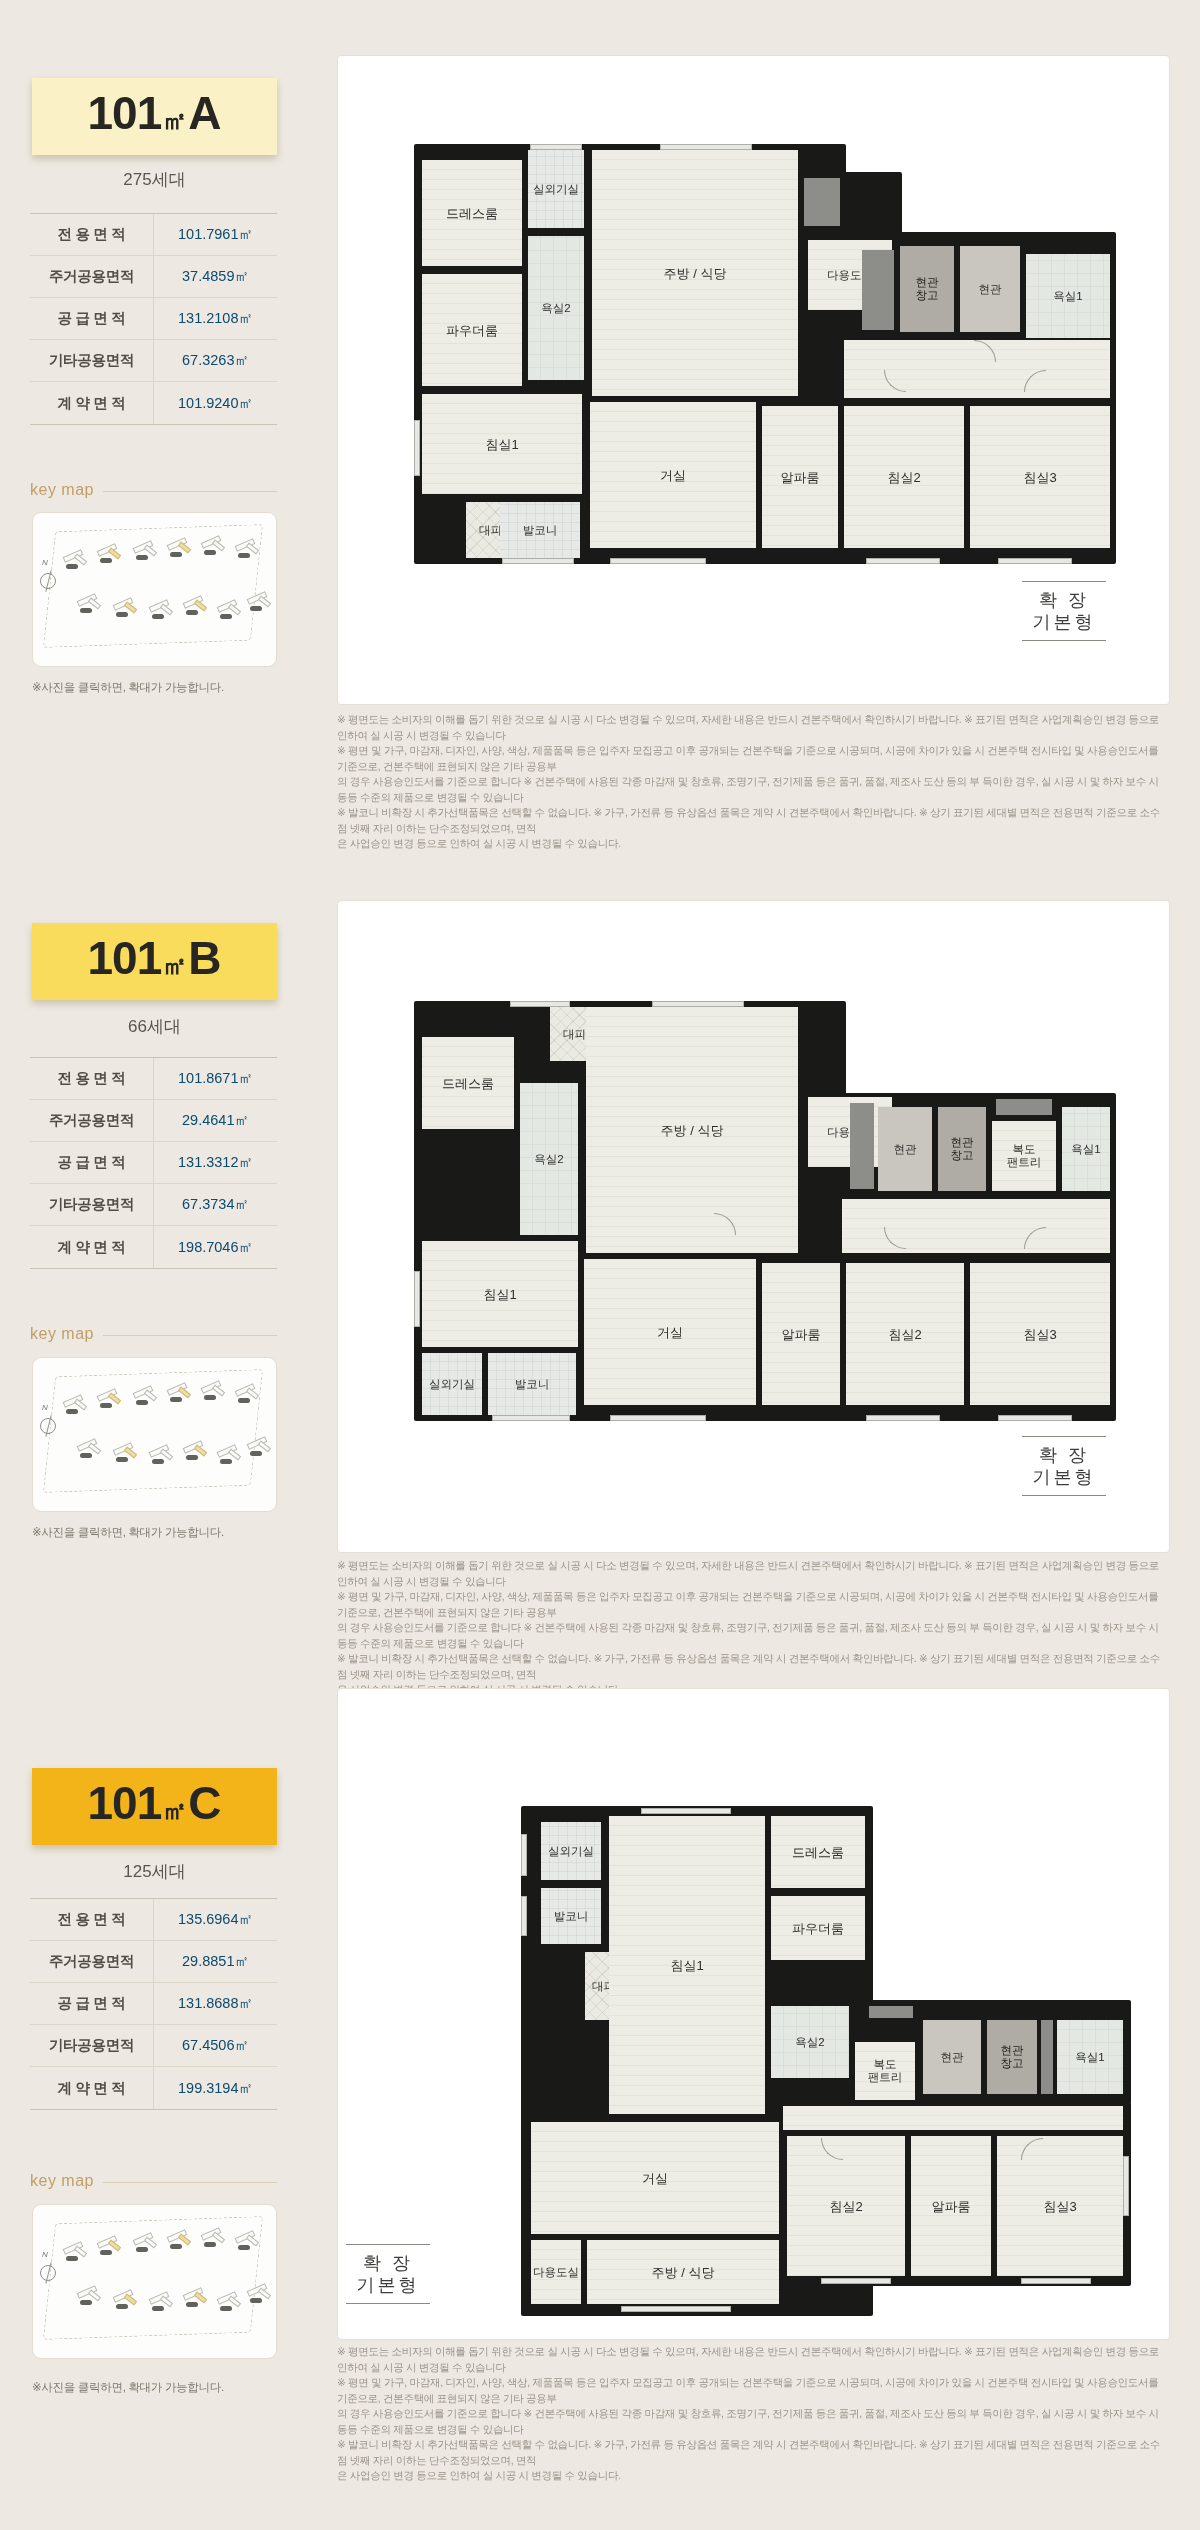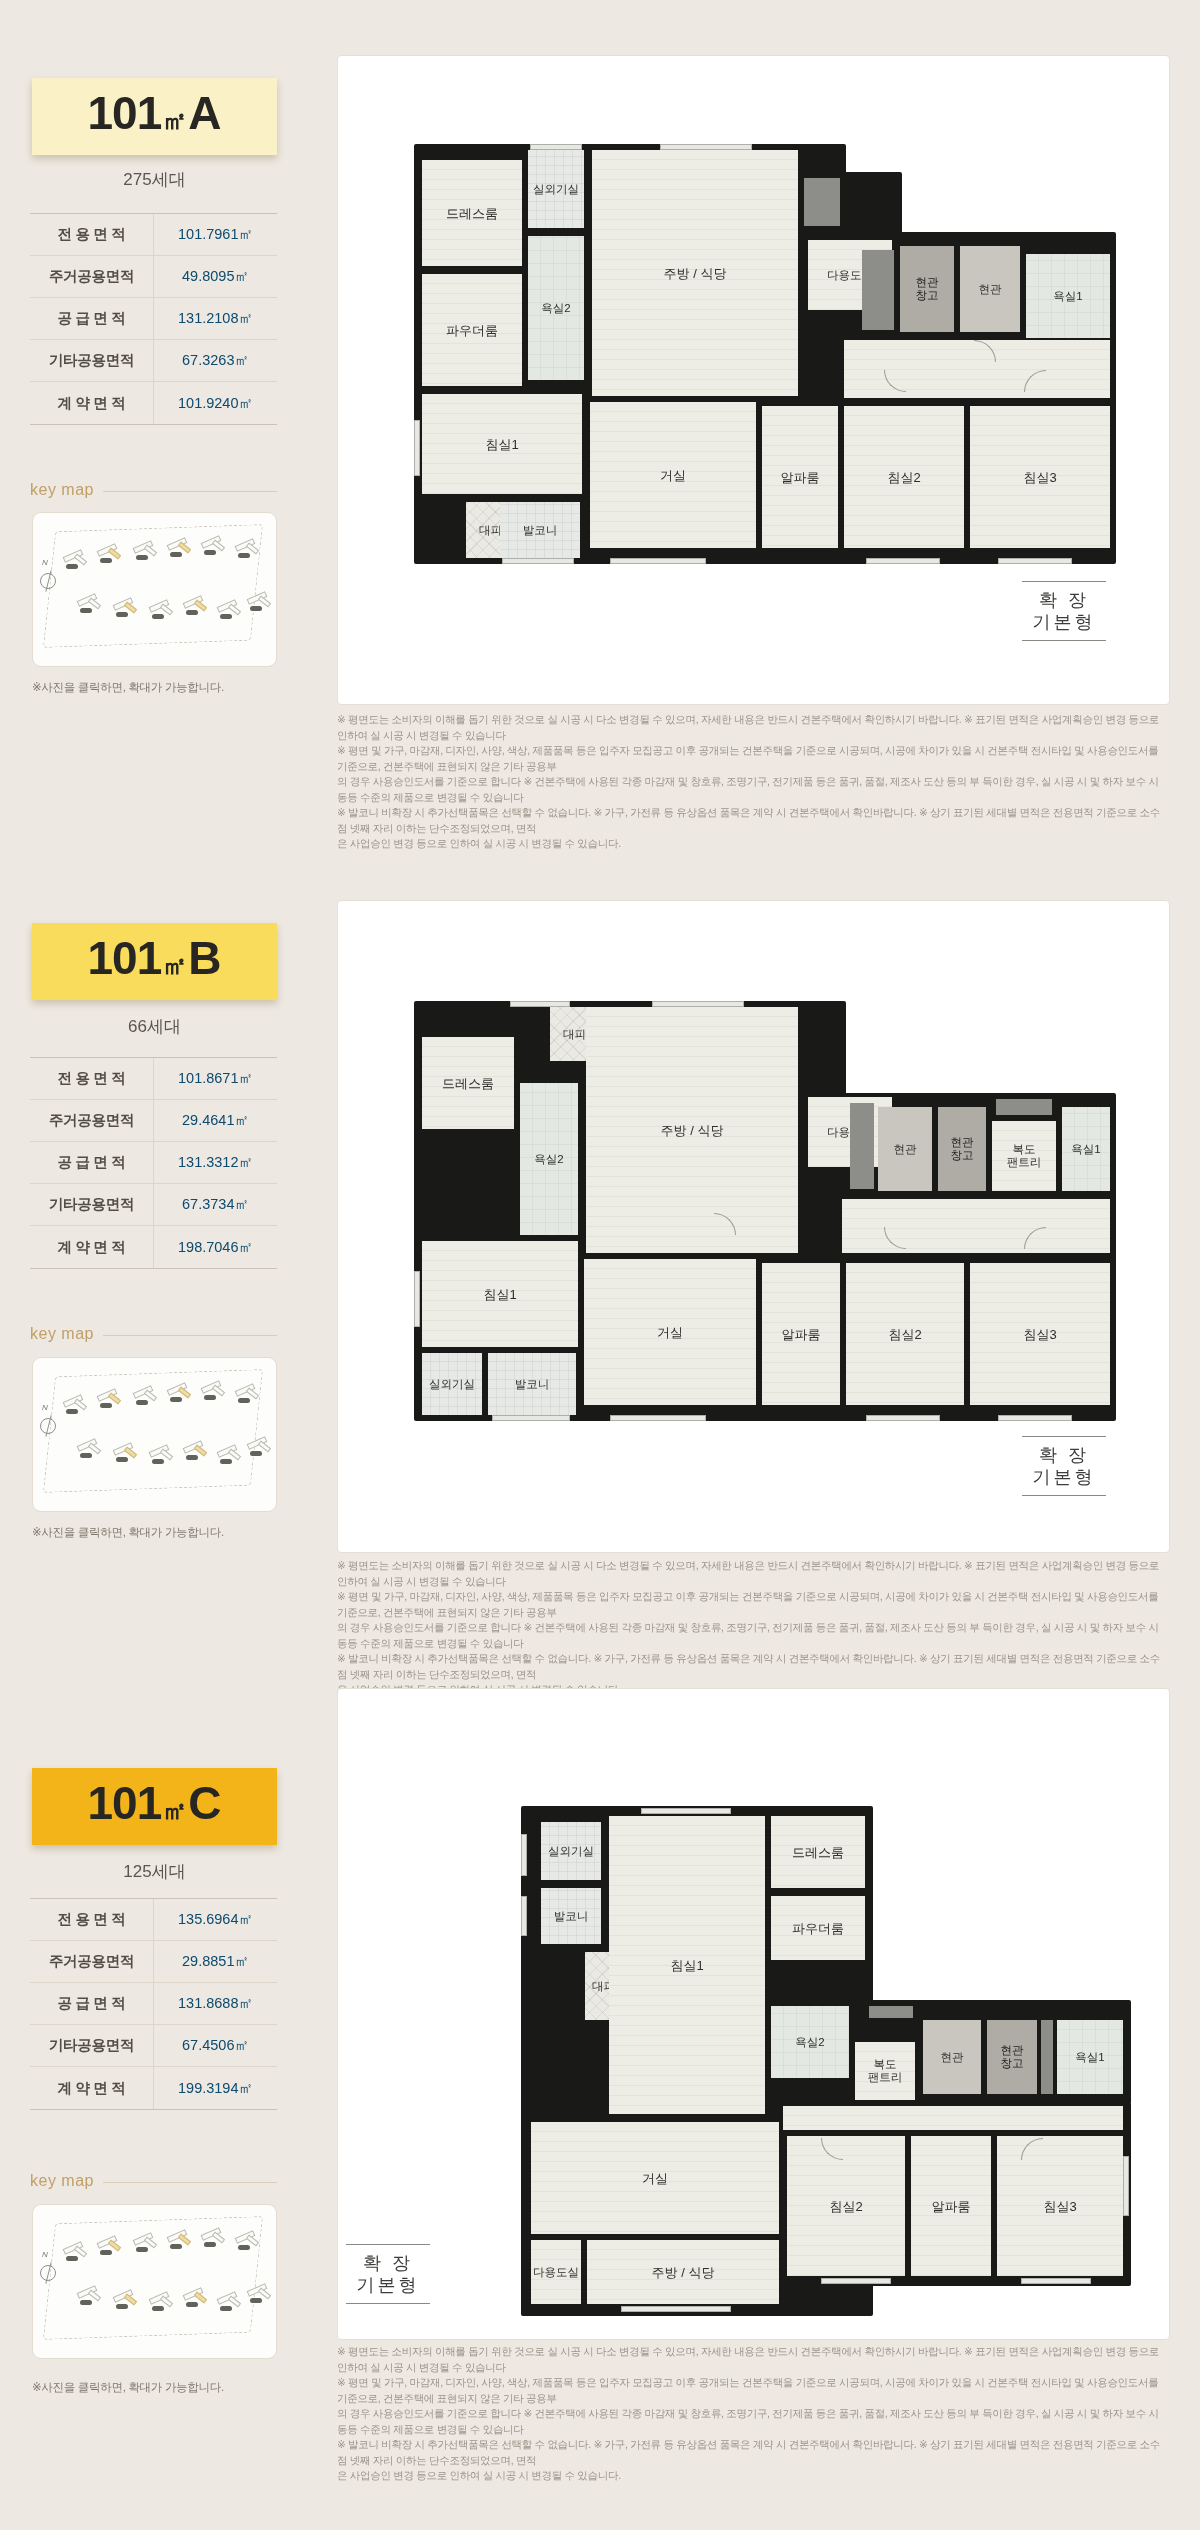--- a/index.html
+++ b/index.html
@@ -69,21 +69,21 @@
         <span class="t">A</span>
     </div>
     <div class="households" style="top:168px;">275세대</div>
     <div class="spec" style="top:213px;">
       <div class="srow">
           <div class="slabel">전 용 면 적</div>
           <div class="svalue">101.7961㎡</div>
         </div>
       <div class="srow">
           <div class="slabel">주거공용면적</div>
-          <div class="svalue">49.8095㎡</div>
+          <div class="svalue">37.4859㎡</div>
         </div>
       <div class="srow">
           <div class="slabel">공 급 면 적</div>
           <div class="svalue">131.2108㎡</div>
         </div>
       <div class="srow">
           <div class="slabel">기타공용면적</div>
           <div class="svalue">67.3263㎡</div>
         </div>
       <div class="srow">

